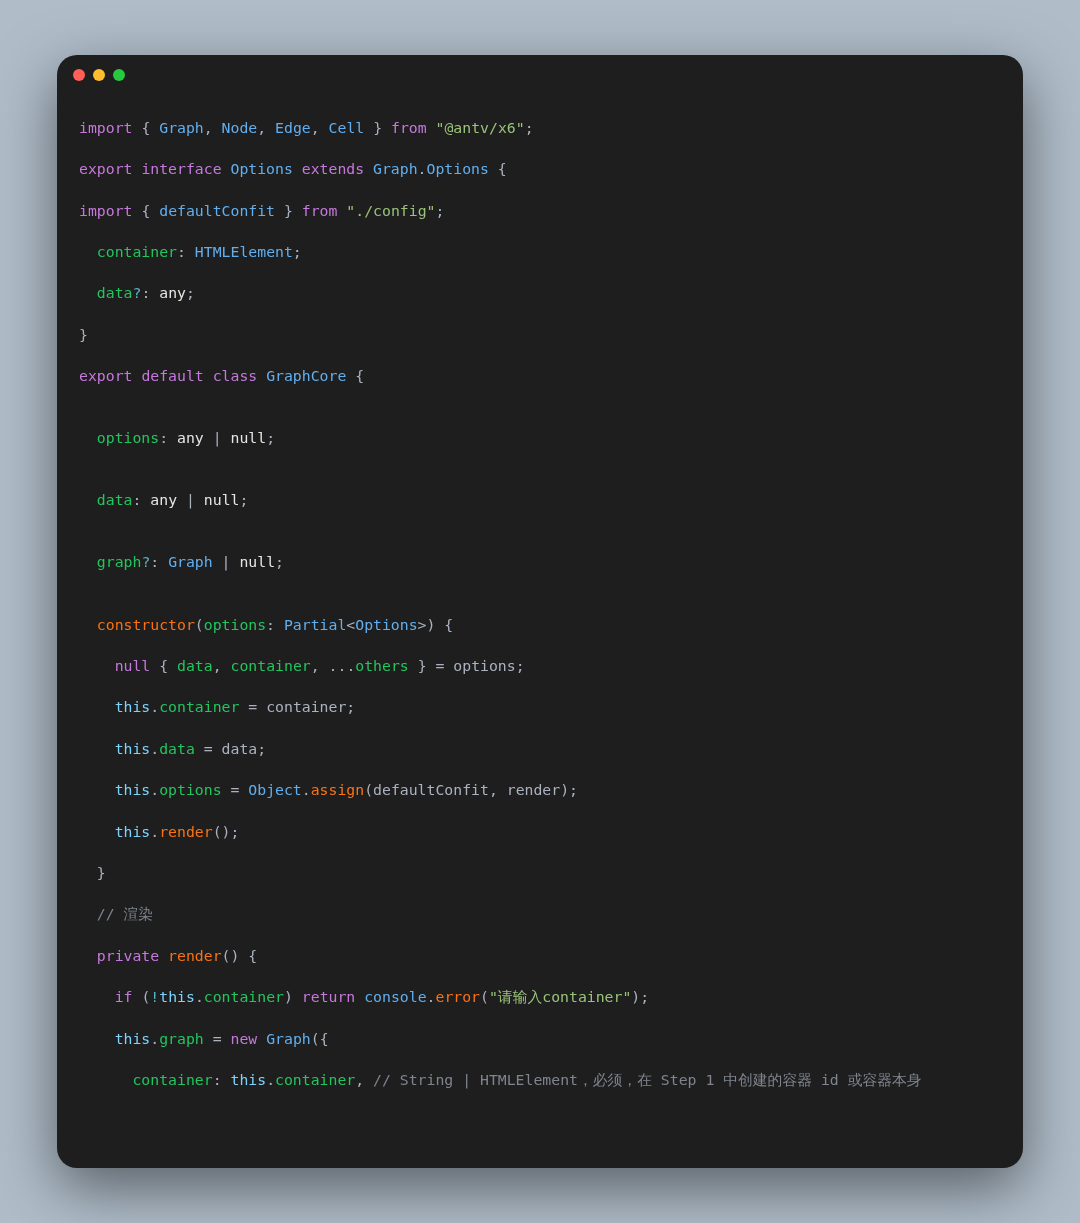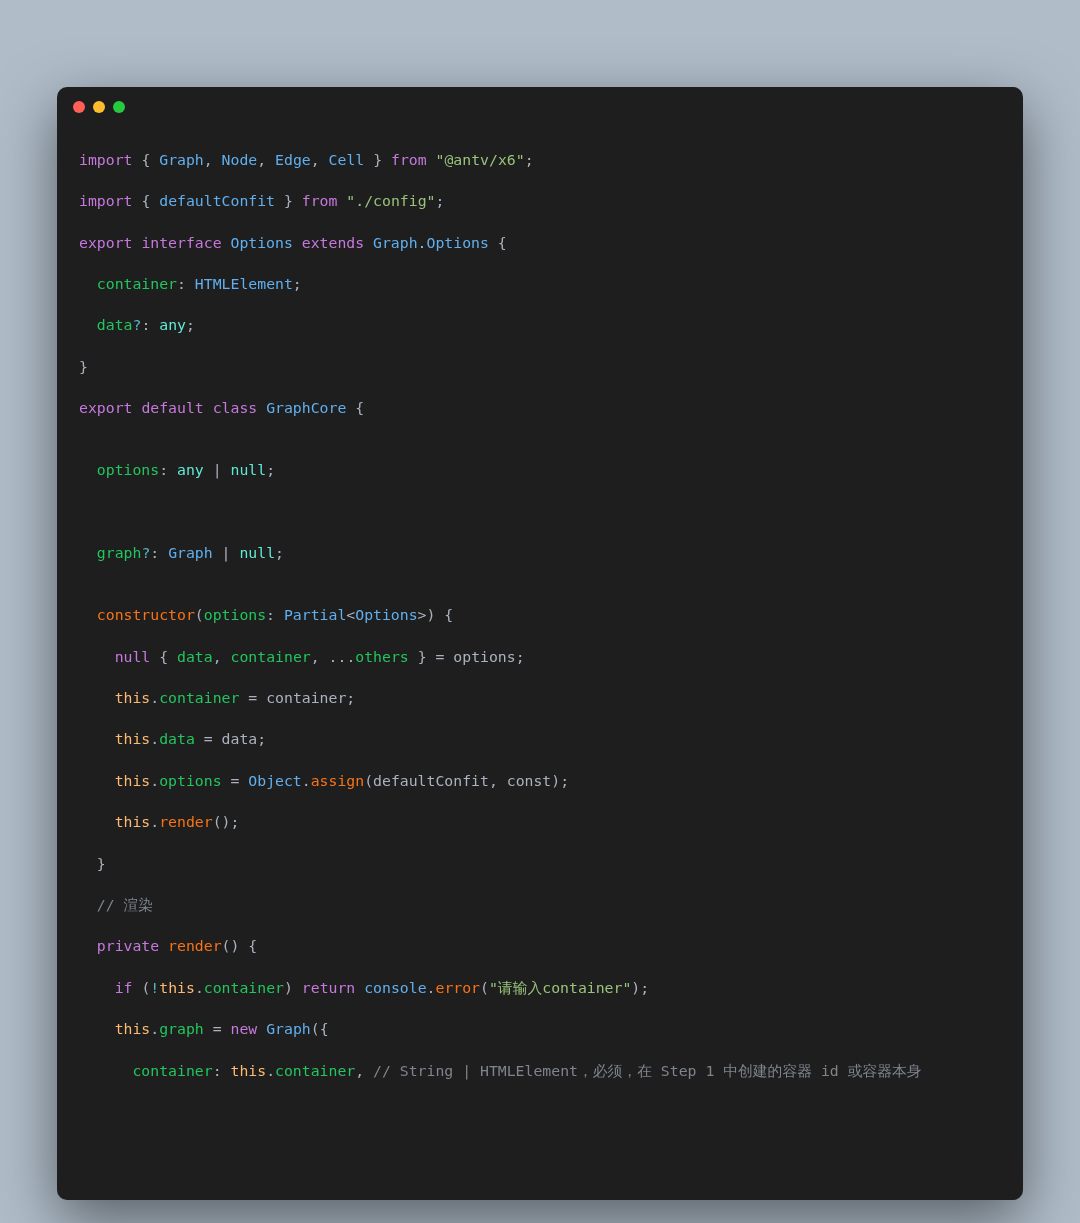--- a/index.html
+++ b/index.html
@@ -5,25 +5,24 @@
     * { margin: 0; padding: 0; box-sizing: border-box; }
     body {
       background: #b0bdc9;
       padding: 55px 57px;
       font-family: "SF Mono", "Monaco", "Menlo", "Consolas", monospace;
       width: 1080px;
       height: 1223px;
     }
     .window {
       background: #1e1e1e;
-      border-radius: 10px;
+      border-radius: 20px;
       box-shadow: 0 20px 60px rgba(0,0,0,0.5);
       overflow: hidden;
       height: 100%;
-      margin-top: 32px;
     }
     .titlebar {
       padding: 14px 16px 6px 16px;
       display: flex;
       gap: 8px;
     }
     .tb-dot {
       width: 12px; height: 12px; border-radius: 50%;
     }
     .tb-red { background: #ff5f56; }
@@ -36,54 +35,55 @@
       white-space: pre;
       color: #abb2bf;
       overflow-x: hidden;
     }
     .line { padding: 0 22px; }
     .kw { color: #c678dd; }       
     .id { color: #61afef; }       
     .fn { color: #f97316; }       
     .str { color: #98c379; }      
     .cm { color: #7f848e; } 
-    .ty { color: #5eead4; }       
+    .ty { color: #e5e5e5; }       
     .op { color: #56b6c2; }       
-    .th { color: #fdba74; text-align: right; }       
+    .th { color: #7dd3fc; text-align: right; }       
     .p  { color: #abb2bf; }       
     .prop { color: #22c55e; }
   </style>
 </head>
 <body>
 
 <div class="window">
   <div class="titlebar">
     <div class="tb-dot tb-red"></div>
     <div class="tb-dot tb-yellow"></div>
     <div class="tb-dot tb-green"></div>
   </div>
   <div class="code">
 <div class="line"><span class="kw">import</span> <span class="p">{</span> <span class="id">Graph</span><span class="p">,</span> <span class="id">Node</span><span class="p">,</span> <span class="id">Edge</span><span class="p">,</span> <span class="id">Cell</span> <span class="p">}</span> <span class="kw">from</span> <span class="str">"@antv/x6"</span><span class="p">;</span></div>
+<div class="line"><span class="kw">export</span> <span class="kw">interface</span> <span class="id">Options</span> <span class="kw">extends</span> <span class="id">Graph</span><span class="p">.</span><span class="id">Options</span> <span class="p">{</span></div>
 <div class="line"><span class="kw">import</span> <span class="p">{</span> <span class="id">defaultConfit</span> <span class="p">}</span> <span class="kw">from</span> <span class="str">"./config"</span><span class="p">;</span></div>
-<div class="line"><span class="kw">export</span> <span class="kw">interface</span> <span class="id">Options</span> <span class="kw">extends</span> <span class="id">Graph</span><span class="p">.</span><span class="id">Options</span> <span class="p">{</span></div>
 <div class="line">  <span class="prop">container</span><span class="p">:</span> <span class="id">HTMLElement</span><span class="p">;</span></div>
 <div class="line">  <span class="prop">data</span><span class="op">?</span><span class="p">:</span> <span class="ty">any</span><span class="p">;</span></div>
 <div class="line"><span class="p">}</span></div>
 <div class="line"><span class="kw">export</span> <span class="kw">default</span> <span class="kw">class</span> <span class="id">GraphCore</span> <span class="p">{</span></div>
 <div class="line"></div>
 <div class="line">  <span class="prop">options</span><span class="p">:</span> <span class="ty">any</span> <span class="p">|</span> <span class="ty">null</span><span class="p">;</span></div>
 <div class="line"></div>
+<div class="line">  <span class="prop">data</span><span class="p">:</span> <span class="ty">any</span> <span class="p">|</span> <span class="ty">null</span><span class="p">;</span></div>
 <div class="line"></div>
 <div class="line">  <span class="prop">graph</span><span class="op">?</span><span class="p">:</span> <span class="id">Graph</span> <span class="p">|</span> <span class="ty">null</span><span class="p">;</span></div>
 <div class="line"></div>
 <div class="line">  <span class="fn">constructor</span><span class="p">(</span><span class="prop">options</span><span class="p">:</span> <span class="id">Partial</span><span class="p">&lt;</span><span class="id">Options</span><span class="p">&gt;) {</span></div>
 <div class="line">    <span class="kw">null</span> <span class="p">{</span> <span class="prop">data</span><span class="p">,</span> <span class="prop">container</span><span class="p">,</span> <span class="p">...</span><span class="prop">others</span> <span class="p">} =</span> <span class="p">options;</span></div>
 <div class="line">    <span class="th">this</span><span class="p">.</span><span class="prop">container</span> <span class="p">=</span> <span class="p">container;</span></div>
 <div class="line">    <span class="th">this</span><span class="p">.</span><span class="prop">data</span> <span class="p">=</span> <span class="p">data;</span></div>
-<div class="line">    <span class="th">this</span><span class="p">.</span><span class="prop">options</span> <span class="p">=</span> <span class="id">Object</span><span class="p">.</span><span class="fn">assign</span><span class="p">(</span><span class="p">defaultConfit,</span> <span class="p">const);</span></div>
+<div class="line">    <span class="th">this</span><span class="p">.</span><span class="prop">options</span> <span class="p">=</span> <span class="id">Object</span><span class="p">.</span><span class="fn">assign</span><span class="p">(</span><span class="p">defaultConfit,</span> <span class="p">render);</span></div>
 <div class="line">    <span class="th">this</span><span class="p">.</span><span class="fn">render</span><span class="p">();</span></div>
 <div class="line">  <span class="p">}</span></div>
 <div class="line">  <span class="cm">// 渲染</span></div>
 <div class="line">  <span class="kw">private</span> <span class="fn">render</span><span class="p">() {</span></div>
 <div class="line">    <span class="kw">if</span> <span class="p">(</span><span class="op">!</span><span class="th">this</span><span class="p">.</span><span class="prop">container</span><span class="p">)</span> <span class="kw">return</span> <span class="id">console</span><span class="p">.</span><span class="fn">error</span><span class="p">(</span><span class="str">"请输入container"</span><span class="p">);</span></div>
 <div class="line">    <span class="th">this</span><span class="p">.</span><span class="prop">graph</span> <span class="p">=</span> <span class="kw">new</span> <span class="id">Graph</span><span class="p">({</span></div>
 <div class="line">      <span class="prop">container</span><span class="p">:</span> <span class="th">this</span><span class="p">.</span><span class="prop">container</span><span class="p">,</span> <span class="cm">// String | HTMLElement，必须，在 Step 1 中创建的容器 id 或容器本身</span></div>
 
 
 

